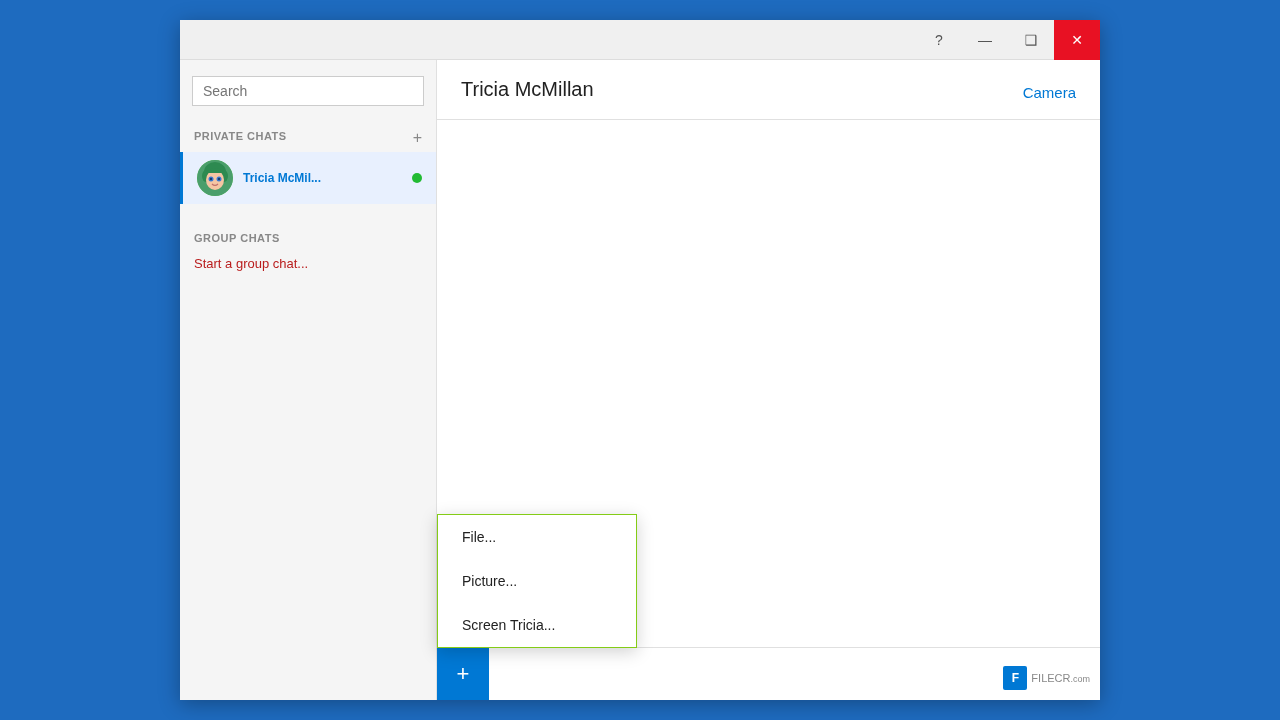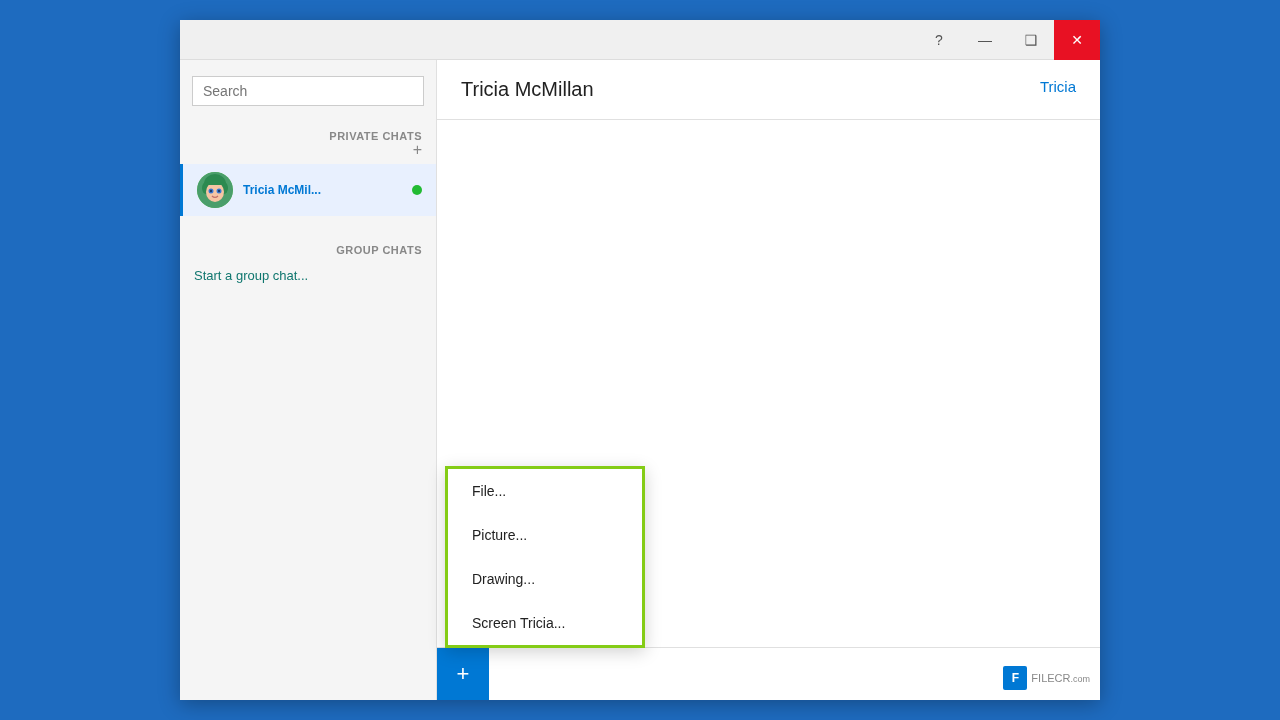--- a/index.html
+++ b/index.html
@@ -82,24 +82,23 @@
       border: none;
       outline: none;
       width: 100%;
       font-size: 14px;
       color: #666;
       background: transparent;
     }
 
     .section-header {
       display: flex;
-      align-items: flex-end;
+      align-items: flex-start;
       justify-content: space-between;
       padding: 12px 14px 6px;
-      flex-direction: column;
     }
     .section-title {
       font-size: 11px;
       font-weight: 600;
       color: #888;
       letter-spacing: 0.5px;
       text-transform: uppercase;
     }
     .section-add {
       color: #888;
@@ -155,35 +154,35 @@
       flex-shrink: 0;
       margin-left: 4px;
     }
 
     .group-chats-section {
       margin-top: 16px;
     }
     .start-group {
       padding: 6px 14px 10px;
       font-size: 13px;
-      color: #0f766e;
+      color: #b91c1c;
     }
 
     
     .chat-area {
       flex: 1;
       display: flex;
       flex-direction: column;
       background: #fff;
       position: relative;
     }
 
     .chat-header {
       display: flex;
-      align-items: flex-start;
+      align-items: flex-end;
       justify-content: space-between;
       padding: 18px 24px;
       border-bottom: 1px solid #e0e0e0;
       flex-shrink: 0;
     }
     .chat-header-name {
       font-size: 20px;
       font-weight: 400;
       color: #222;
     }
@@ -221,25 +220,25 @@
       justify-content: center;
       cursor: pointer;
       border: none;
       flex-shrink: 0;
     }
 
     
     .dropdown-menu {
       position: absolute;
       bottom: 52px;
-      left: 8px;
+      left: 0;
       width: 200px;
       background: #fff;
       box-shadow: 0 4px 16px rgba(0,0,0,0.18);
-      border: 3px solid #84cc16;
+      border: 1px solid #84cc16;
       z-index: 100;
     }
 
     .menu-item {
       padding: 14px 24px;
       font-size: 14px;
       cursor: pointer;
       color: #222;
       display: block;
       border: none;
@@ -334,33 +333,32 @@
         </div>
         <div class="start-group">Start a group chat...</div>
       </div>
 
     </div>
 
     <div class="chat-area">
 
       <div class="chat-header">
         <span class="chat-header-name">Tricia McMillan</span>
-        <span class="details-link">Tricia</span>
+        <span class="details-link">Camera</span>
       </div>
 
       <div class="chat-messages">
         
       </div>
 
       <div class="compose-bar">
 
         <div class="dropdown-menu">
           <button class="menu-item">File...</button>
           <button class="menu-item">Picture...</button>
-          <button class="menu-item">Drawing...</button>
           <button class="menu-item">Screen Tricia...</button>
         </div>
         <button class="add-button">+</button>
       </div>
 
     </div>
 
   </div>
 
   <div class="watermark">

